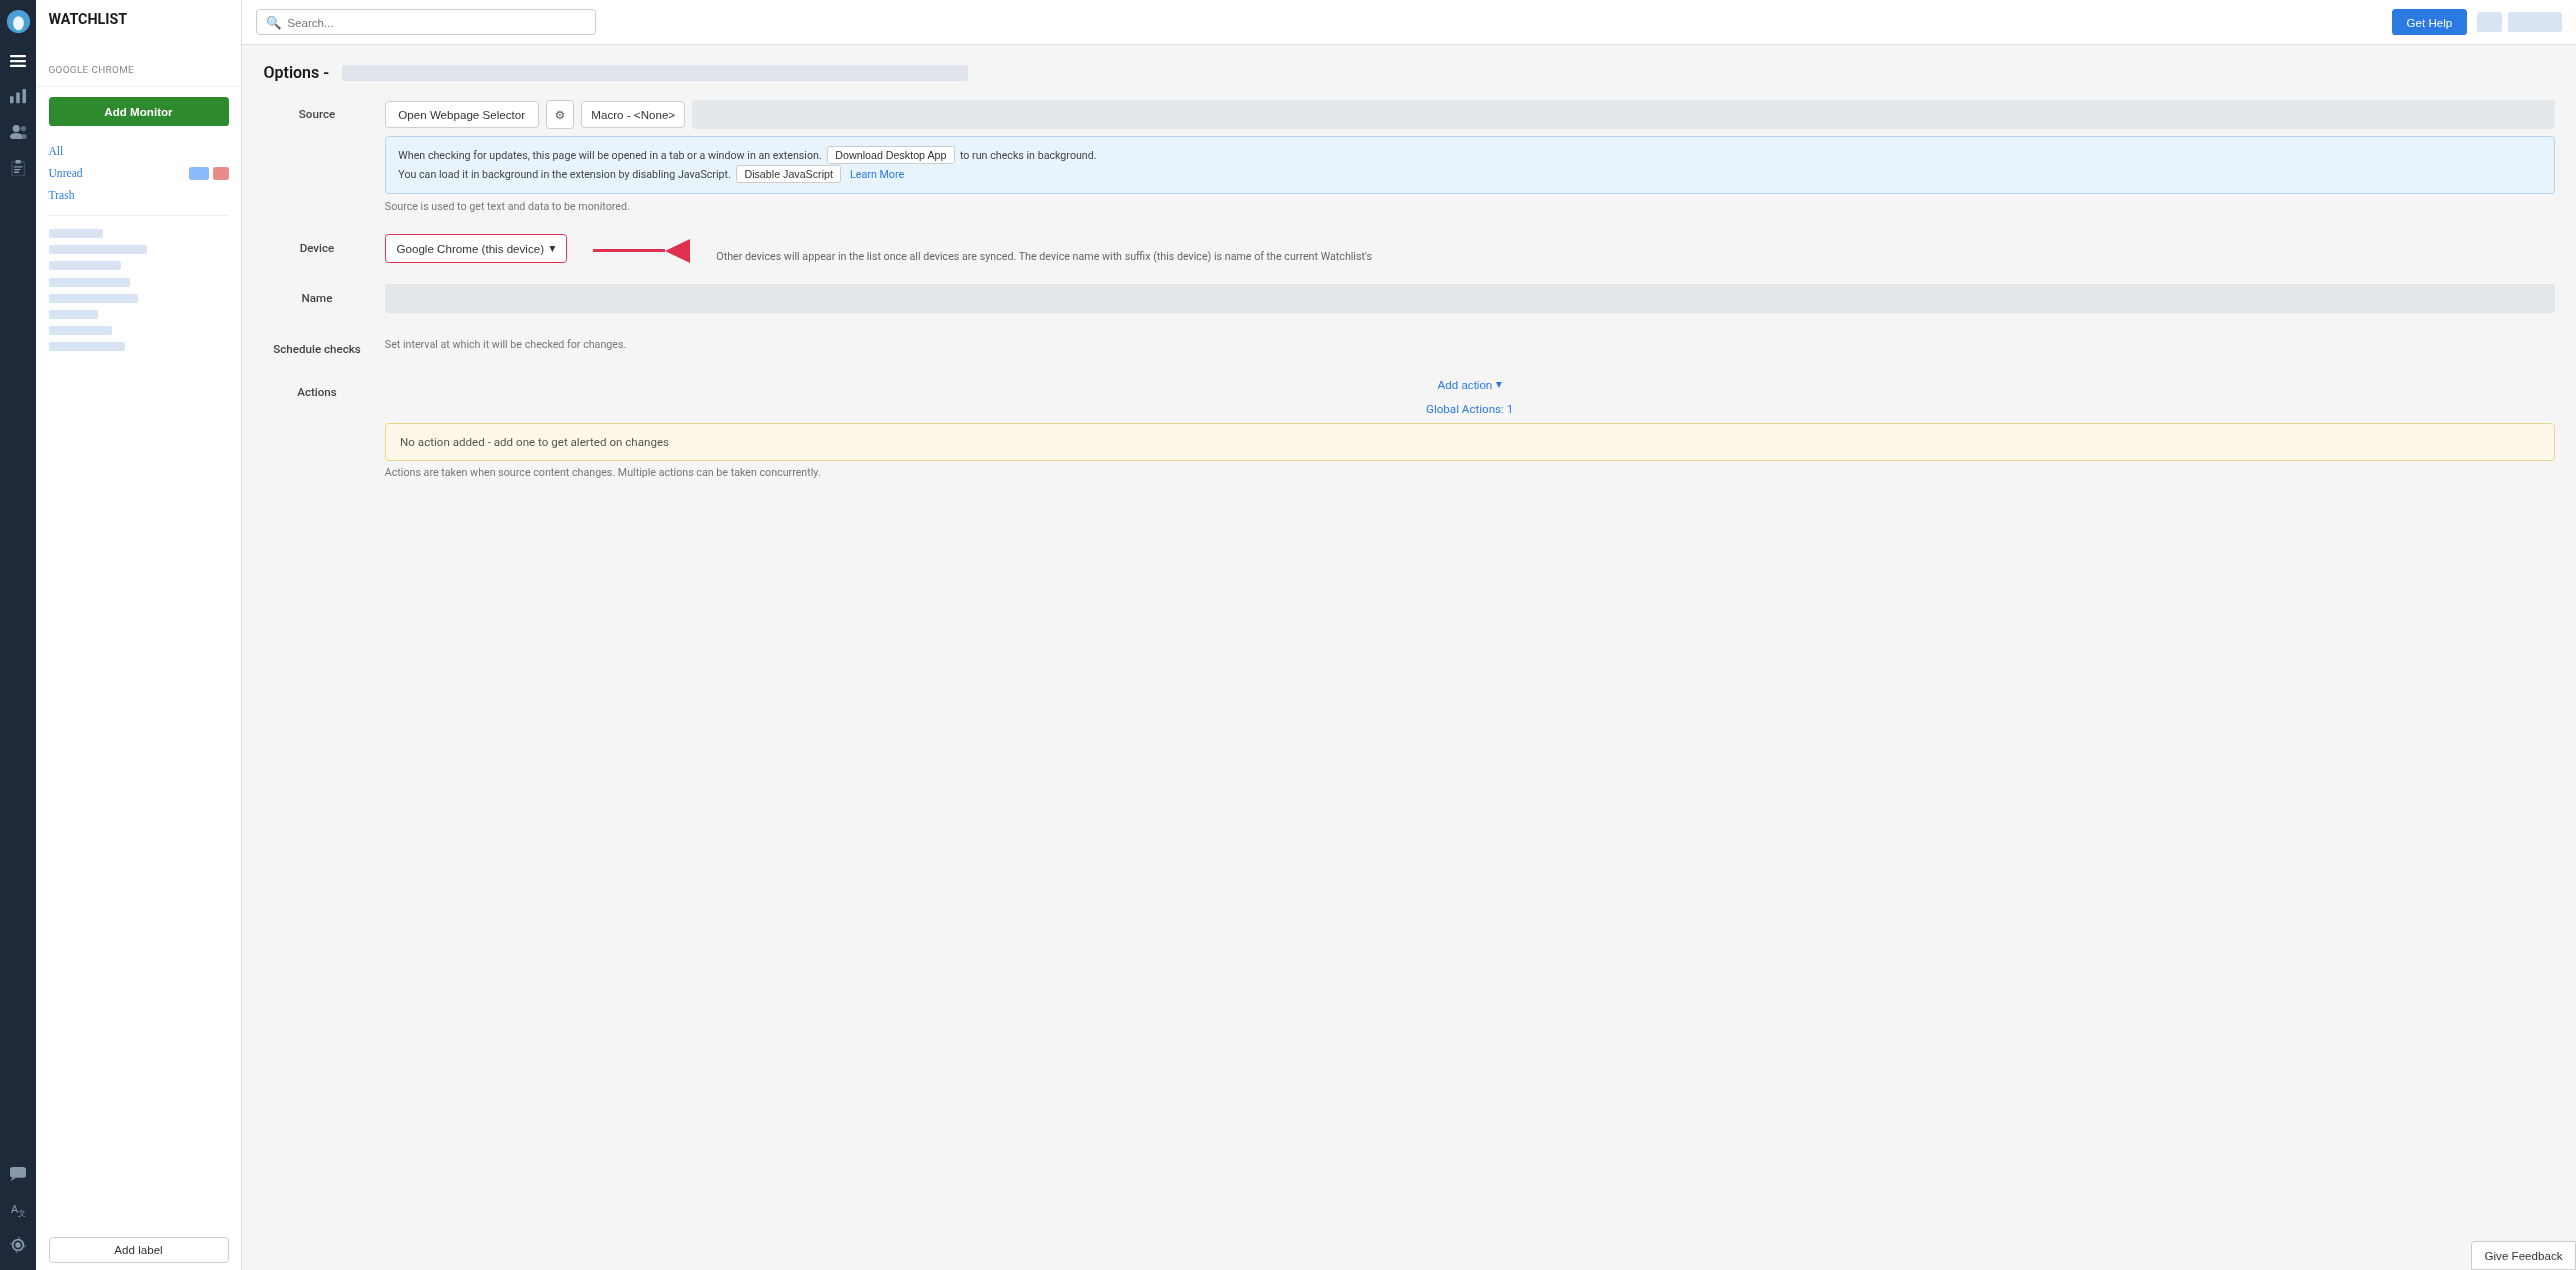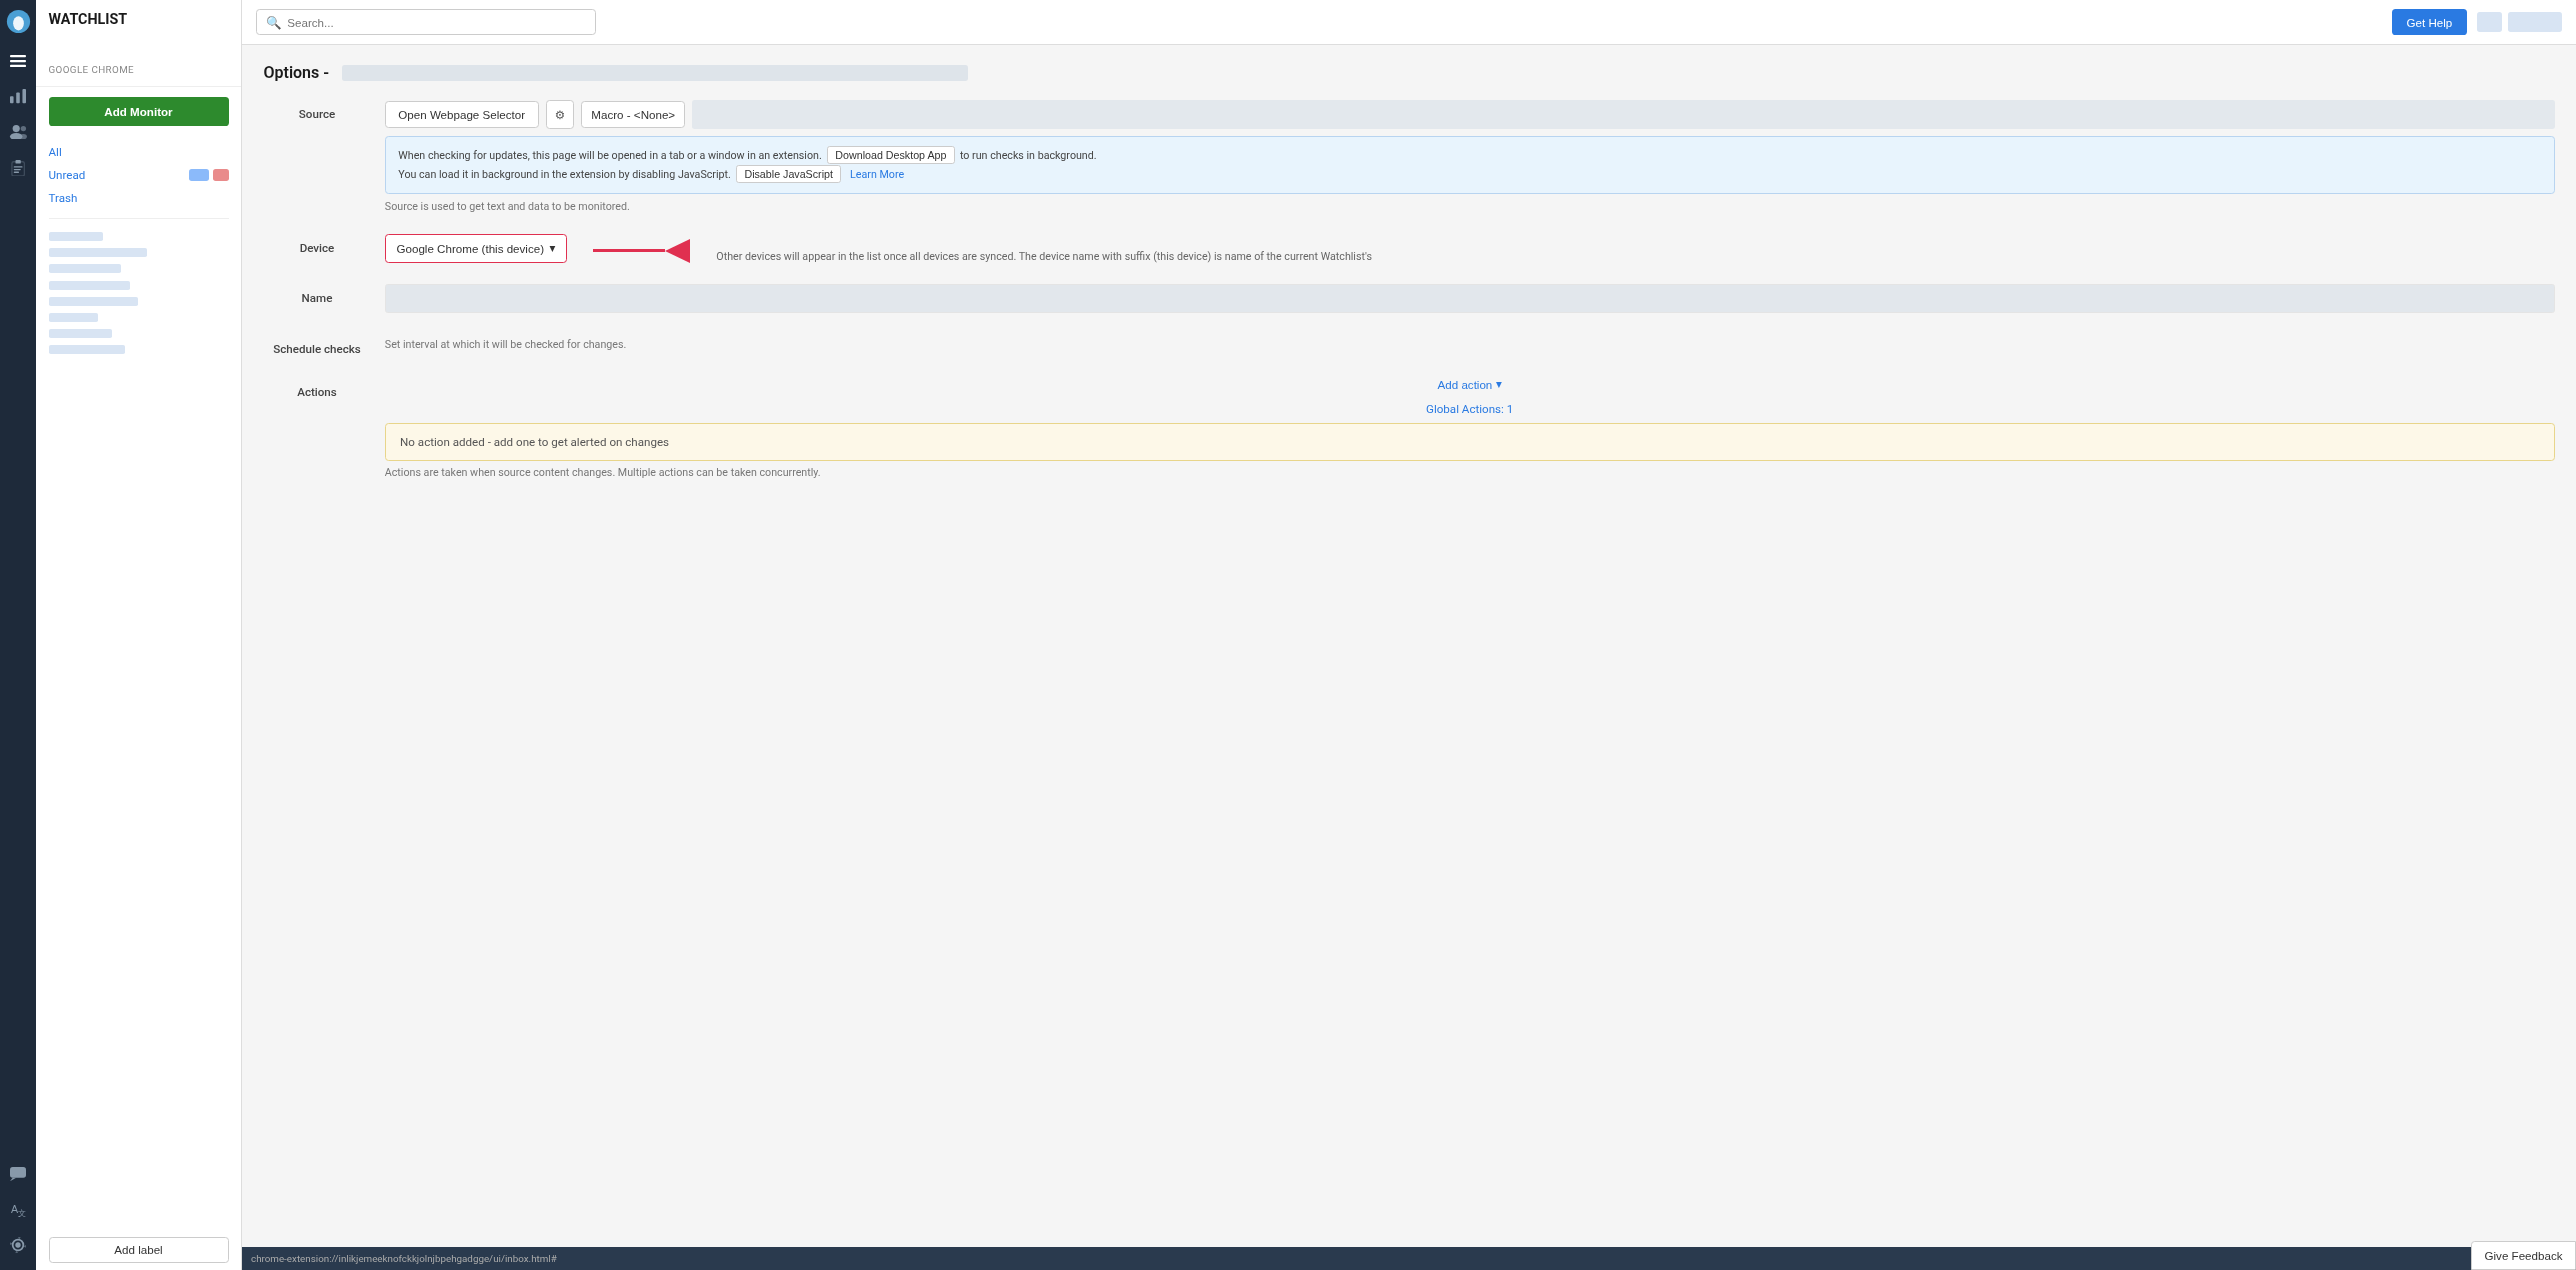--- a/index.html
+++ b/index.html
@@ -71,20 +71,21 @@
       border-radius: 3.6px;
       padding: 8px 0;
       width: calc(100% - 25px);
       font-size: 11.6px;
       font-weight: 600;
       cursor: pointer;
       text-align: center;
     }
     .nav-links {
       padding: 3.6px 12.5px;
+      font-family: Liberation Serif, serif;
     }
     .nav-link {
       display: flex;
       align-items: center;
       padding: 4.5px 0;
       color: #2a7ae2;
       font-size: 11.6px;
       cursor: pointer;
       text-decoration: none;
       justify-content: space-between;
@@ -697,19 +698,16 @@
           <a class="global-actions-link">Global Actions: 1</a>
         </div>
         <div class="no-action-box">
           <span>No action added - add one to get alerted on changes</span>
         </div>
         <div class="actions-desc">Actions are taken when source content changes. Multiple actions can be taken concurrently.</div>
       </div>
     </div>
   </div>
 
-  <div class="status-bar">
-    <span>chrome-extension://inlikjemeeknofckkjolnjbpehgadgge/ui/inbox.html#</span>
-  </div>
 </div>
 
 <button class="give-feedback-btn">Give Feedback</button>
 
 
 </body></html>

